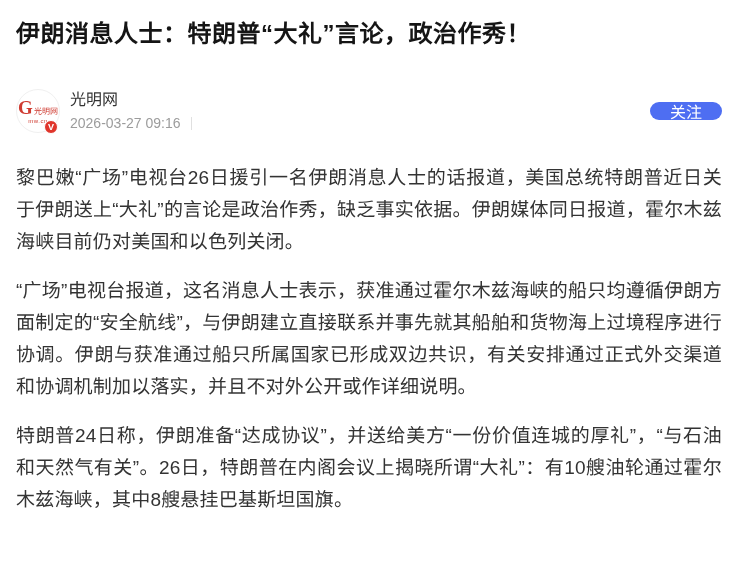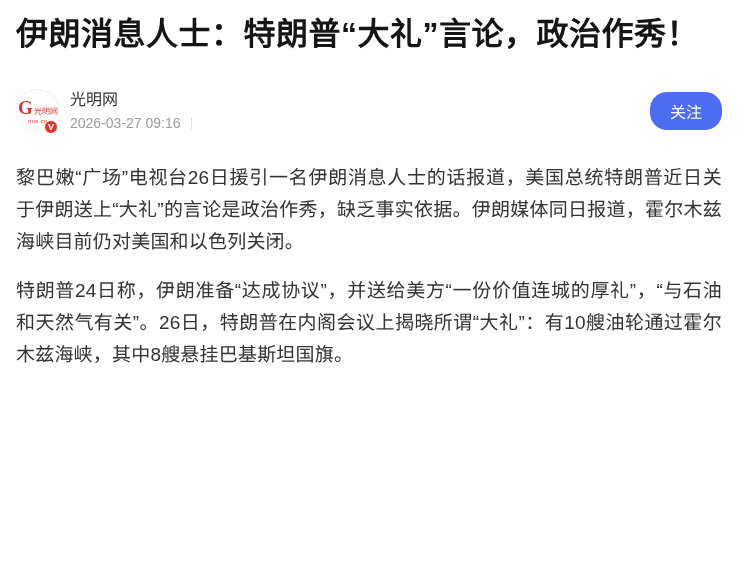--- a/index.html
+++ b/index.html
@@ -7,21 +7,21 @@
   body {
     width: 738px;
     height: 564px;
     overflow: hidden;
     font-family: "Liberation Sans", sans-serif;
   }
   .article {
     padding: 12px 16px 0 16px;
   }
   .title {
-    font-size: 32px;
+    font-size: 24px;
     line-height: 44px;
     font-weight: 700;
     color: #151515;
     letter-spacing: 0.5px;
     margin-bottom: 32px;
   }
   .author-row {
     display: flex;
     align-items: center;
     height: 46px;
@@ -104,21 +104,21 @@
   .meta-divider {
     width: 1px;
     height: 13px;
     background: #e0e0e0;
     margin: 0 10px;
     flex: 0 0 auto;
   }
   .follow-btn {
     flex: 0 0 auto;
     width: 72px;
-    height: 38px;
+    height: 18px;
     border: none;
     border-radius: 17px;
     background: #4e6ef2;
     color: #ffffff;
     font-size: 16px;
     font-family: "Liberation Sans", sans-serif;
     cursor: pointer;
     display: flex;
     align-items: center;
     justify-content: center;
@@ -157,16 +157,17 @@
         <span>2026-03-27 09:16</span>
         <span class="meta-divider"></span>
       </div>
     </div>
 
     <button class="follow-btn">关注</button>
   </div>
 
   <div class="body-text">
     <p>黎巴嫩“广场”电视台26日援引一名伊朗消息人士的话报道，美国总统特朗普近日关于伊朗送上“大礼”的言论是政治作秀，缺乏事实依据。伊朗媒体同日报道，霍尔木兹海峡目前仍对美国和以色列关闭。</p>
+    <p>“广场”电视台报道，这名消息人士表示，获准通过霍尔木兹海峡的船只均遵循伊朗方面制定的“安全航线”，与伊朗建立直接联系并事先就其船舶和货物海上过境程序进行协调。伊朗与获准通过船只所属国家已形成双边共识，有关安排通过正式外交渠道和协调机制加以落实，并且不对外公开或作详细说明。</p>
     <p>特朗普24日称，伊朗准备“达成协议”，并送给美方“一份价值连城的厚礼”，“与石油和天然气有关”。26日，特朗普在内阁会议上揭晓所谓“大礼”：有10艘油轮通过霍尔木兹海峡，其中8艘悬挂巴基斯坦国旗。</p>
   </div>
 
 </div>
 
 </body></html>

